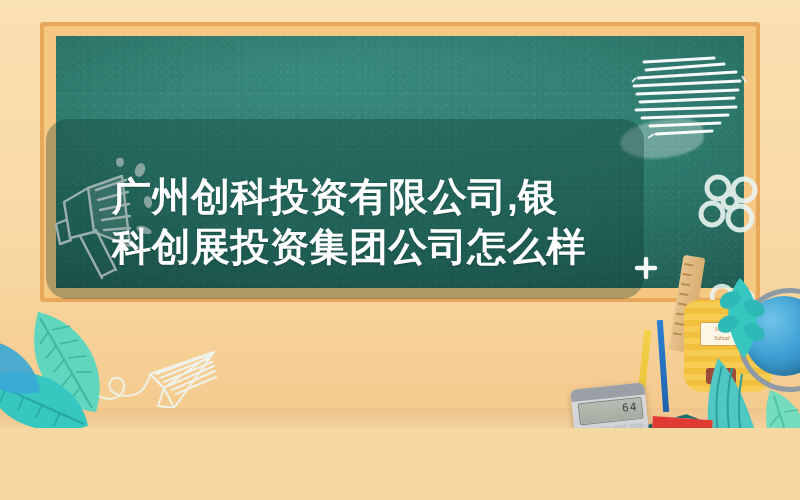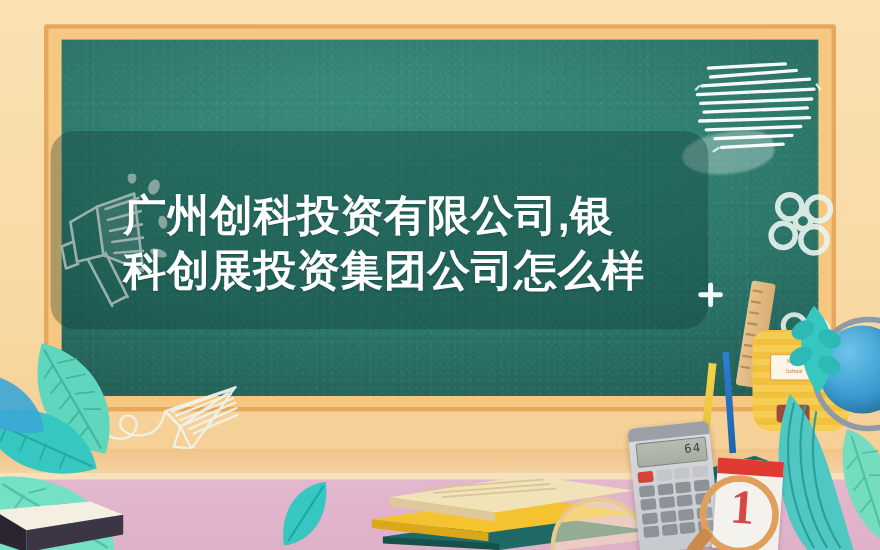--- a/index.html
+++ b/index.html
@@ -1,21 +1,21 @@
 <!DOCTYPE html>
 <html><head>
 <meta charset="utf-8">
 <style>
   html,body{margin:0;padding:0;}
   body{
     width:800px;height:500px;overflow:hidden;
     font-family:"Liberation Sans","DejaVu Sans",sans-serif;
     background:#f6d9a0;
   }
-  #stage{position:relative;width:800px;height:500px;overflow:hidden;background:#1d4ed8;}
+  #stage{position:relative;width:800px;height:428px;overflow:hidden;background:#1d4ed8;}
 
   
   .frame-outer{position:absolute;inset:0;background:linear-gradient(180deg,#fae1b3 0%,#f8d9a4 55%,#f4c98c 100%);}
   .frame-inner-shadow{position:absolute;left:40px;top:22px;right:40px;bottom:126px;
         background:#e8a85c;border-radius:3px;}
   .frame-bevel{position:absolute;left:44px;top:26px;right:44px;bottom:130px;
         background:#f5c780;border-radius:2px;}
 
   
   .board{position:absolute;left:56px;top:36px;right:56px;bottom:140px;

